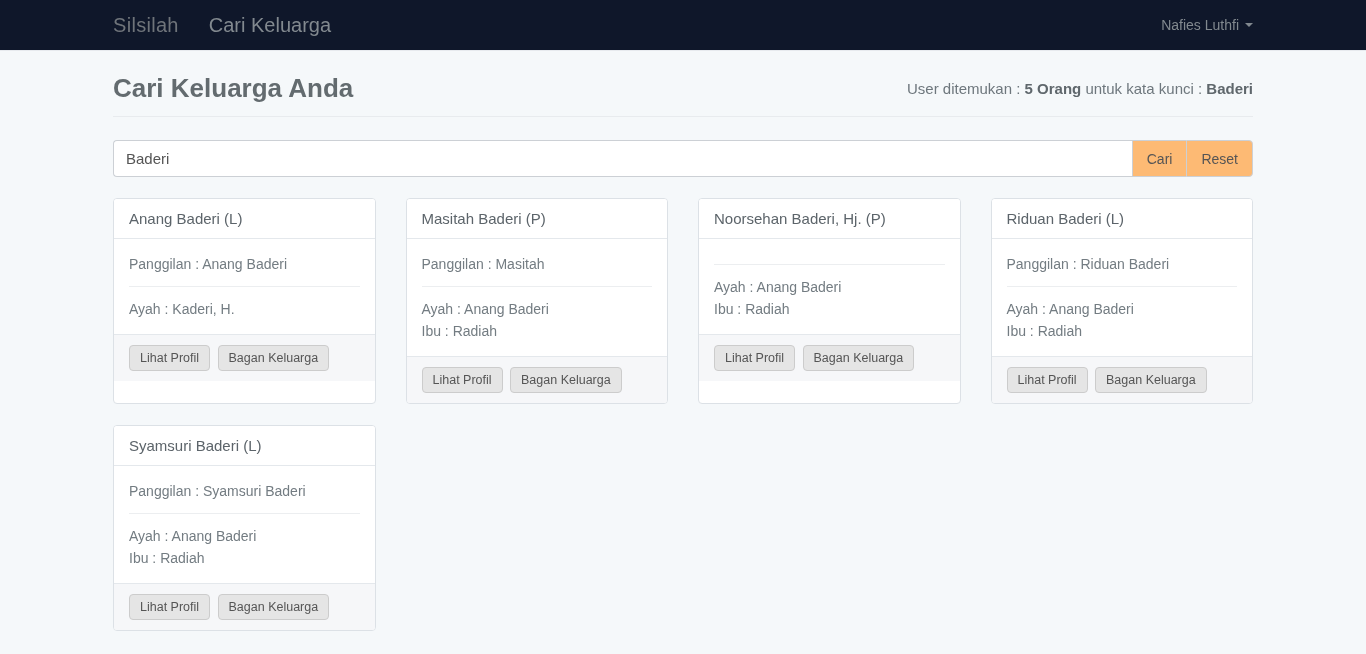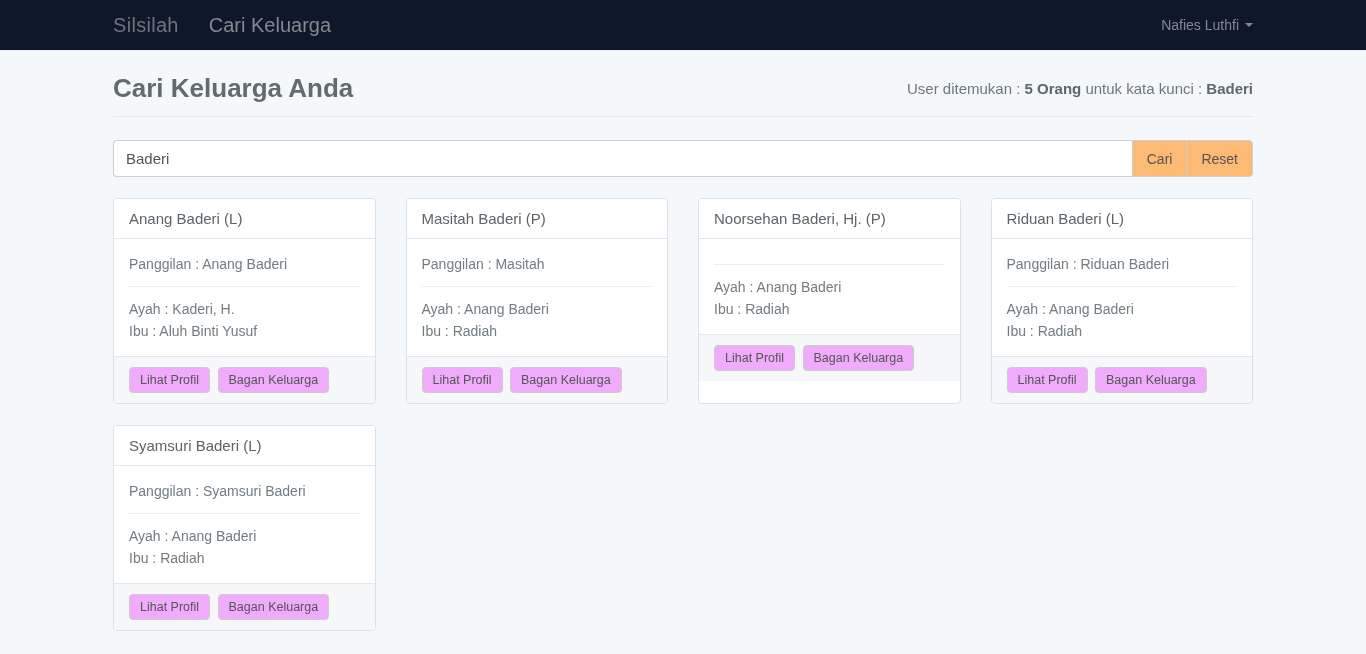--- a/index.html
+++ b/index.html
@@ -146,21 +146,21 @@
     background: #f6f7f9;
     border-top: 1px solid #e4e8ec;
     padding: 10px 15px;
   }
   .btn-sm {
     display: inline-block;
     padding: 5px 10px;
     font-size: 12.5px;
     font-family: "Liberation Sans", sans-serif;
     color: #555;
-    background: #f0abfc;
+    background: #e5e5e5;
     border: 1px solid #ccc;
     border-radius: 4px;
     cursor: pointer;
     margin-right: 3px;
   }
 </style>
 </head>
 <body>
 
 <nav class="navbar">
@@ -191,21 +191,20 @@
   </div>
 
   <div class="cards-grid">
 
     <div class="panel">
       <div class="panel-heading">Anang Baderi (L)</div>
       <div class="panel-body">
         <div class="line">Panggilan : Anang Baderi</div>
         <hr>
         <div class="line">Ayah : Kaderi, H.</div>
-        <div class="line">Ibu : Aluh Binti Yusuf</div>
       </div>
       <div class="panel-footer">
         <button class="btn-sm">Lihat Profil</button>
         <button class="btn-sm">Bagan Keluarga</button>
       </div>
     </div>
 
     <div class="panel">
       <div class="panel-heading">Masitah Baderi (P)</div>
       <div class="panel-body">

